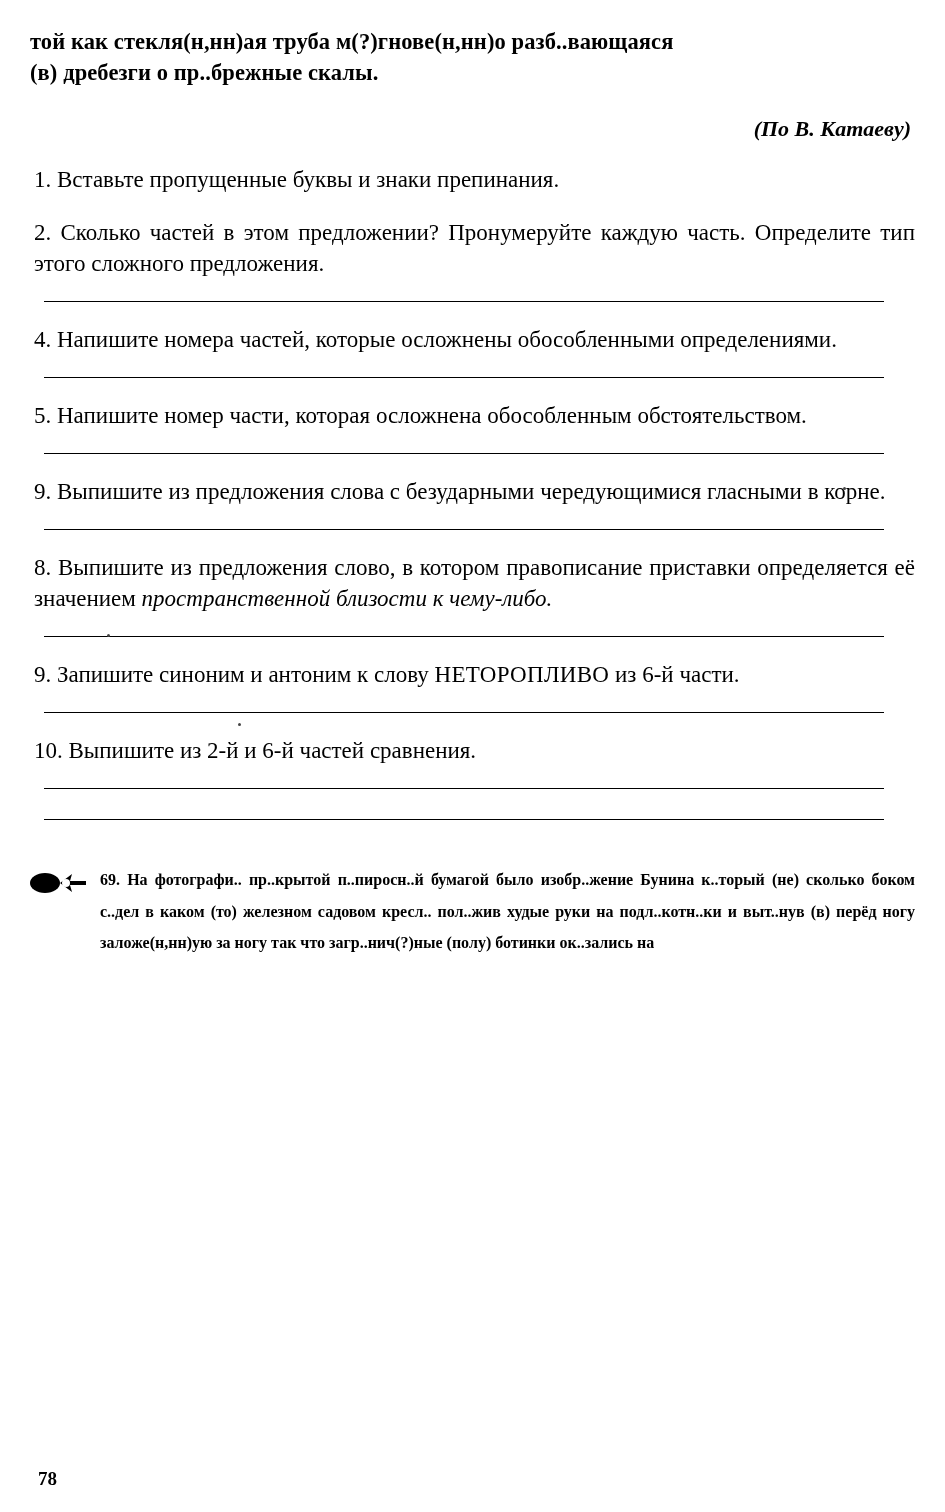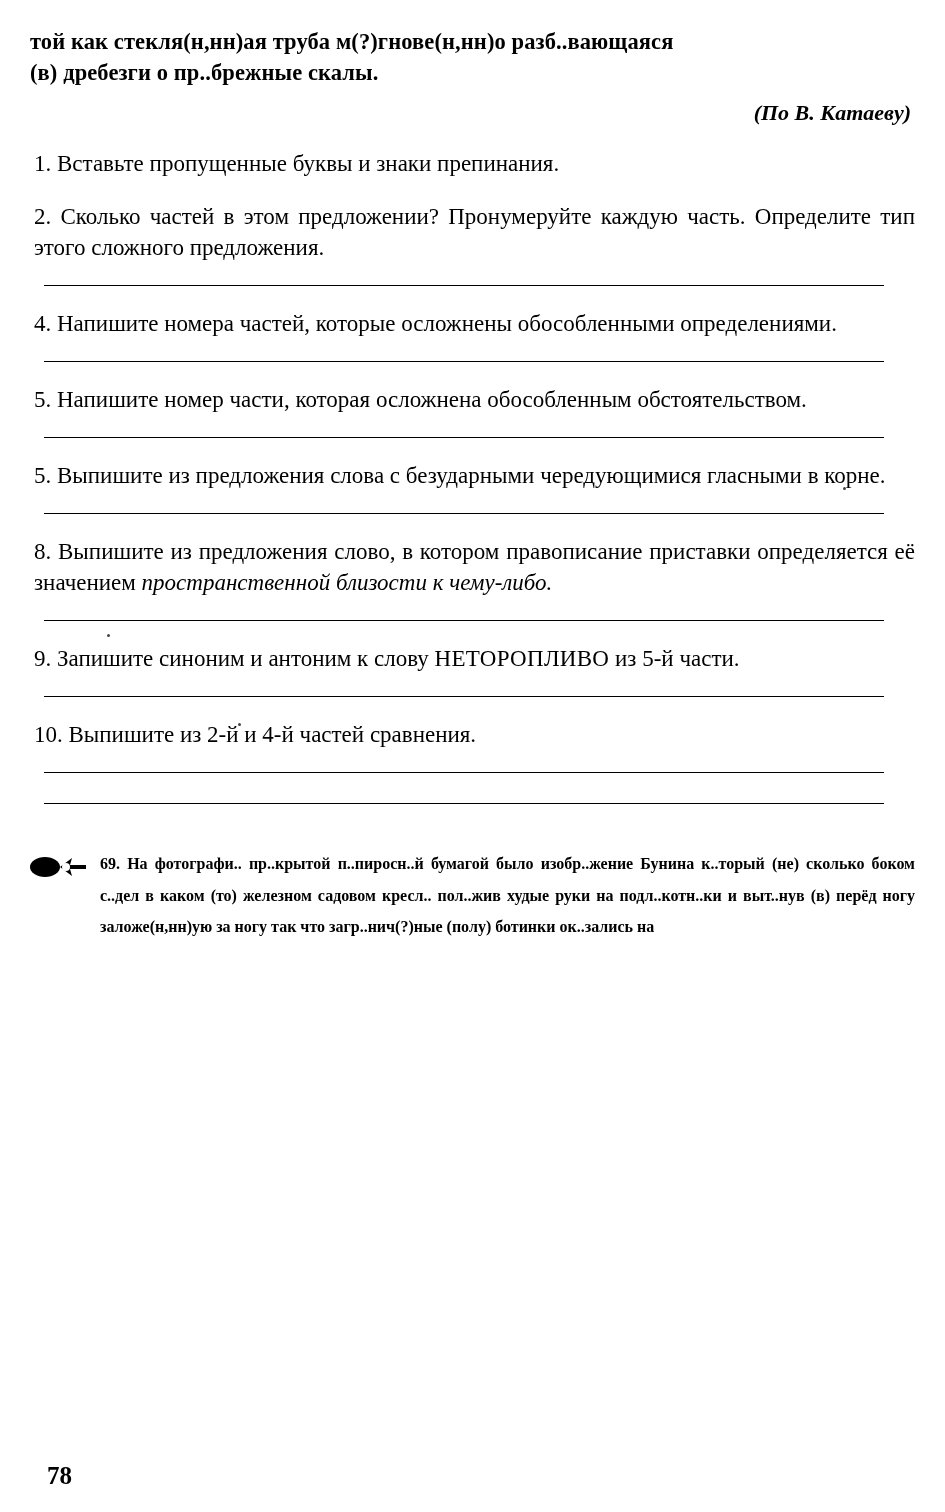--- a/index.html
+++ b/index.html
@@ -36,21 +36,21 @@
     letter-spacing: 0.1px;
   }
   .para.bold {
     font-weight: bold;
   }
   .attribution {
     text-align: right;
     font-style: italic;
     font-weight: bold;
     font-size: 22px;
-    margin-top: 12px;
+    margin-top: 28px;
     padding-right: 4px;
   }
   .task {
     font-size: 23px;
     line-height: 31px;
     text-align: justify;
     margin: 0;
     padding-left: 4px;
   }
   .task-block {
@@ -94,23 +94,23 @@
     line-height: 31.5px;
     text-align: justify;
     font-weight: bold;
     margin: 0;
   }
   .ex-num {
     font-weight: bold;
   }
   .page-number {
     position: absolute;
-    left: 47px;
+    left: 38px;
     bottom: 22px;
-    font-size: 25px;
+    font-size: 19px;
     font-weight: bold;
   }
   .dot-artifact {
     position: absolute;
     width: 3px;
     height: 3px;
     background: #444;
     border-radius: 50%;
   }
 </style>
@@ -140,36 +140,36 @@
       <hr class="answer-rule indent">
     </div>
 
     <div class="task-block">
       <p class="task">5. Напишите номер части, которая осложнена обособленным обстоятельством.</p>
       <hr class="answer-rule indent">
     </div>
 
 
     <div class="task-block">
-      <p class="task">5. Выпишите из предложения слова с безударными чередующимися гласными в корне.</p>
+      <p class="task">9. Выпишите из предложения слова с безударными чередующимися гласными в корне.</p>
       <hr class="answer-rule indent">
     </div>
 
     <div class="task-block">
       <p class="task"><span>8. Выпишите из предложения слово, в котором правописание приставки определяется её значением </span><span class="italic">пространственной близости к чему-либо.</span></p>
       <hr class="answer-rule indent">
     </div>
 
     <div class="task-block">
-      <p class="task"><span>9. Запишите синоним и антоним к слову </span><span class="spaced-caps">НЕТОРОПЛИВО</span><span> из 5-й части.</span></p>
+      <p class="task"><span>9. Запишите синоним и антоним к слову </span><span class="spaced-caps">НЕТОРОПЛИВО</span><span> из 6-й части.</span></p>
       <hr class="answer-rule indent">
     </div>
 
     <div class="task-block">
-      <p class="task">10. Выпишите из 2-й и 4-й частей сравнения.</p>
+      <p class="task">10. Выпишите из 2-й и 6-й частей сравнения.</p>
       <hr class="answer-rule indent">
       <hr class="answer-rule indent2">
     </div>
 
     <div class="ex-block">
       <span class="ex-marker">
         <svg width="56" height="26" viewBox="0 0 56 26" xmlns="http://www.w3.org/2000/svg">
           <ellipse cx="15" cy="13" rx="15" ry="10" fill="#000"></ellipse>
           <path d="M30 13 L42 4 L40 11 L56 11 L56 15 L40 15 L42 22 Z" fill="#000"></path>
           <circle cx="36" cy="13" r="4" fill="#fff"></circle>

